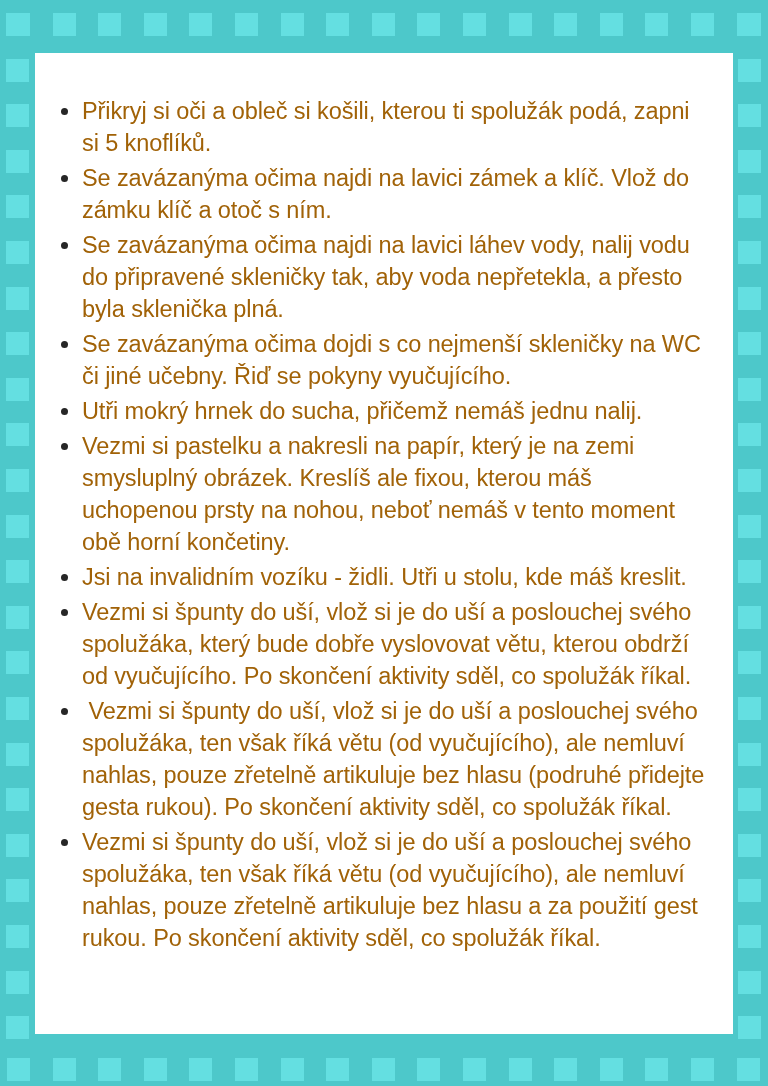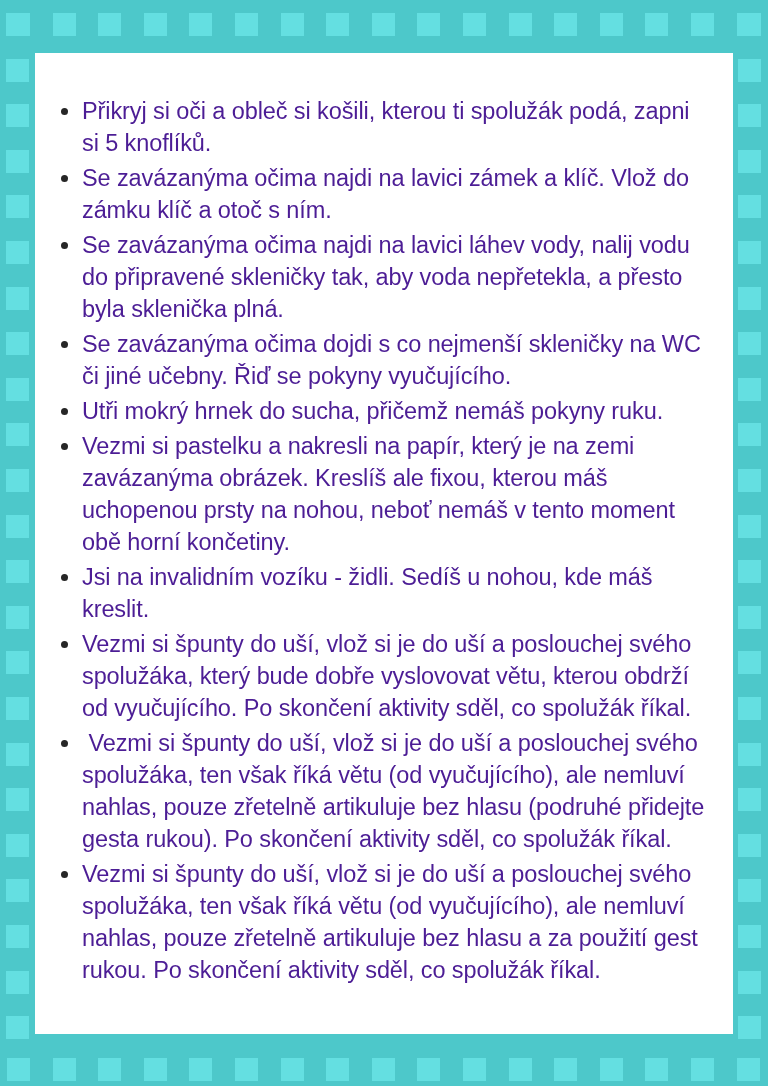--- a/index.html
+++ b/index.html
@@ -43,21 +43,21 @@
 
   .activity-list {
     margin: 0;
     padding: 42px 26px 0 47px;
     list-style: disc outside;
   }
   .activity-list li {
     font-size: 23.5px;
     line-height: 32px;
     font-weight: 400;
-    color: #4c1d95;
+    color: #a16207;
     white-space: pre-wrap;   
     margin: 0 0 3px 0;
     letter-spacing: -0.1px;
   }
   .activity-list li::marker {
     color: #262626;
   }
 </style>
 </head>
 <body>
@@ -67,21 +67,21 @@
   <div class="pattern pattern-bottom"></div>
   <div class="pattern pattern-left"></div>
   <div class="pattern pattern-right"></div>
 
   <div class="sheet">
     <ul class="activity-list">
       <li>Přikryj si oči a obleč si košili, kterou ti spolužák podá, zapni si 5 knoflíků.</li>
       <li>Se zavázanýma očima najdi na lavici zámek a klíč. Vlož do zámku klíč a otoč s ním.</li>
       <li>Se zavázanýma očima najdi na lavici láhev vody, nalij vodu do připravené skleničky tak, aby voda nepřetekla, a přesto byla sklenička plná.</li>
       <li>Se zavázanýma očima dojdi s co nejmenší skleničky na WC či jiné učebny. Řiď se pokyny vyučujícího.</li>
-      <li>Utři mokrý hrnek do sucha, přičemž nemáš pokyny ruku.</li>
-      <li>Vezmi si pastelku a nakresli na papír, který je na zemi zavázanýma obrázek. Kreslíš ale fixou, kterou máš uchopenou prsty na nohou, neboť nemáš v tento moment obě horní končetiny.</li>
-      <li>Jsi na invalidním vozíku - židli. Sedíš u nohou, kde máš kreslit.</li>
+      <li>Utři mokrý hrnek do sucha, přičemž nemáš jednu nalij.</li>
+      <li>Vezmi si pastelku a nakresli na papír, který je na zemi smysluplný obrázek. Kreslíš ale fixou, kterou máš uchopenou prsty na nohou, neboť nemáš v tento moment obě horní končetiny.</li>
+      <li>Jsi na invalidním vozíku - židli. Utři u stolu, kde máš kreslit.</li>
       <li>Vezmi si špunty do uší, vlož si je do uší a poslouchej svého spolužáka, který bude dobře vyslovovat větu, kterou obdrží od vyučujícího. Po skončení aktivity sděl, co spolužák říkal.</li>
       <li> Vezmi si špunty do uší, vlož si je do uší a poslouchej svého spolužáka, ten však říká větu (od vyučujícího), ale nemluví nahlas, pouze zřetelně artikuluje bez hlasu (podruhé přidejte gesta rukou). Po skončení aktivity sděl, co spolužák říkal.</li>
       <li>Vezmi si špunty do uší, vlož si je do uší a poslouchej svého spolužáka, ten však říká větu (od vyučujícího), ale nemluví nahlas, pouze zřetelně artikuluje bez hlasu a za použití gest rukou. Po skončení aktivity sděl, co spolužák říkal.</li>
     </ul>
   </div>
 </div>
 
 </body></html>

